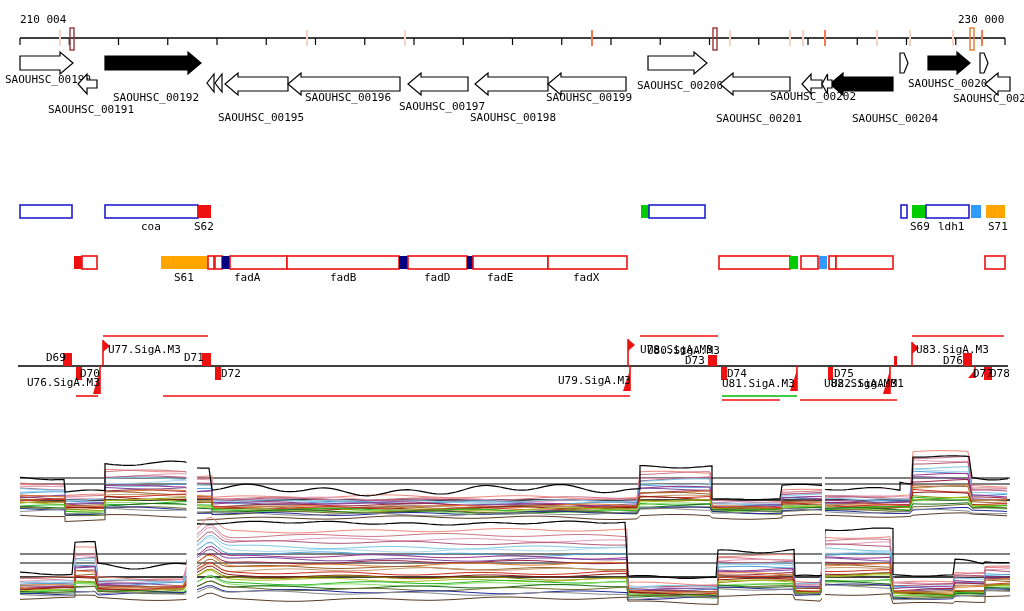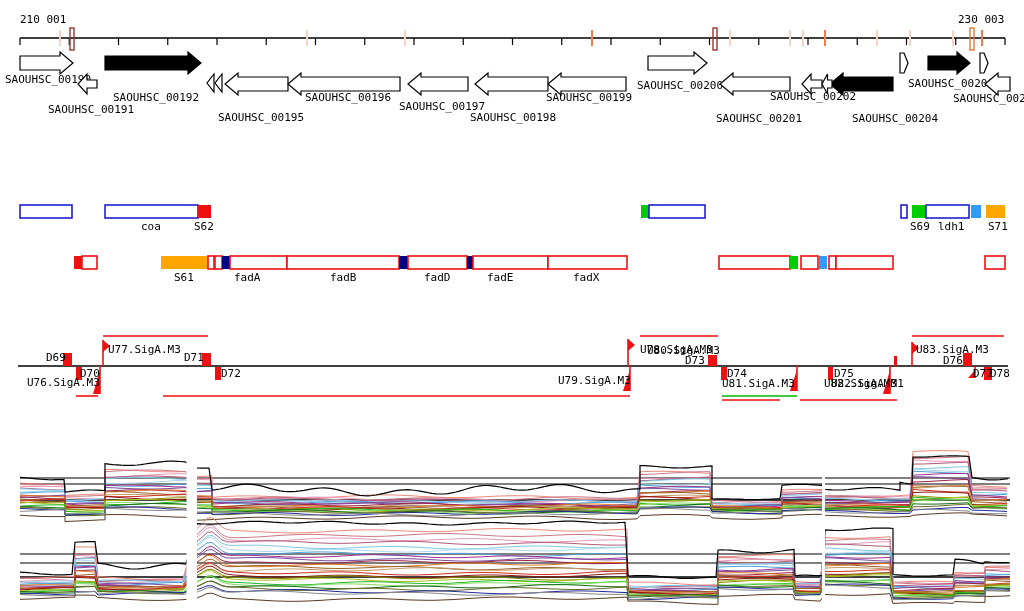--- a/index.html
+++ b/index.html
@@ -6,22 +6,22 @@
   .canvas{position:relative;width:1024px;height:611px;background:#fff;overflow:hidden;
           font-family:"DejaVu Sans Mono","Liberation Mono",monospace;}
   .rlabel{position:absolute;font-size:11px;color:#000;white-space:pre;}
   svg{position:absolute;left:0;top:0;}
   text{font-family:"DejaVu Sans Mono","Liberation Mono",monospace;font-size:11px;fill:#000;}
 </style>
 </head>
 <body>
 
 <div class="canvas">
-  <div class="rlabel" style="left:20px;top:13px">210 001</div>
-  <div class="rlabel" style="left:958px;top:13px">230 003</div>
+  <div class="rlabel" style="left:20px;top:13px">210 004</div>
+  <div class="rlabel" style="left:958px;top:13px">230 000</div>
   <svg id="gfx" width="1024" height="611">
       <line x1="20" y1="38" x2="1005" y2="38" stroke="#000" stroke-width="1.4"></line>
       <line x1="20" y1="38" x2="20" y2="45" stroke="#000" stroke-width="1.2"></line>
       <line x1="69.25" y1="38" x2="69.25" y2="45" stroke="#000" stroke-width="1.2"></line>
       <line x1="118.5" y1="38" x2="118.5" y2="45" stroke="#000" stroke-width="1.2"></line>
       <line x1="167.75" y1="38" x2="167.75" y2="45" stroke="#000" stroke-width="1.2"></line>
       <line x1="217" y1="38" x2="217" y2="45" stroke="#000" stroke-width="1.2"></line>
       <line x1="266.25" y1="38" x2="266.25" y2="45" stroke="#000" stroke-width="1.2"></line>
       <line x1="315.5" y1="38" x2="315.5" y2="45" stroke="#000" stroke-width="1.2"></line>
       <line x1="364.75" y1="38" x2="364.75" y2="45" stroke="#000" stroke-width="1.2"></line>

